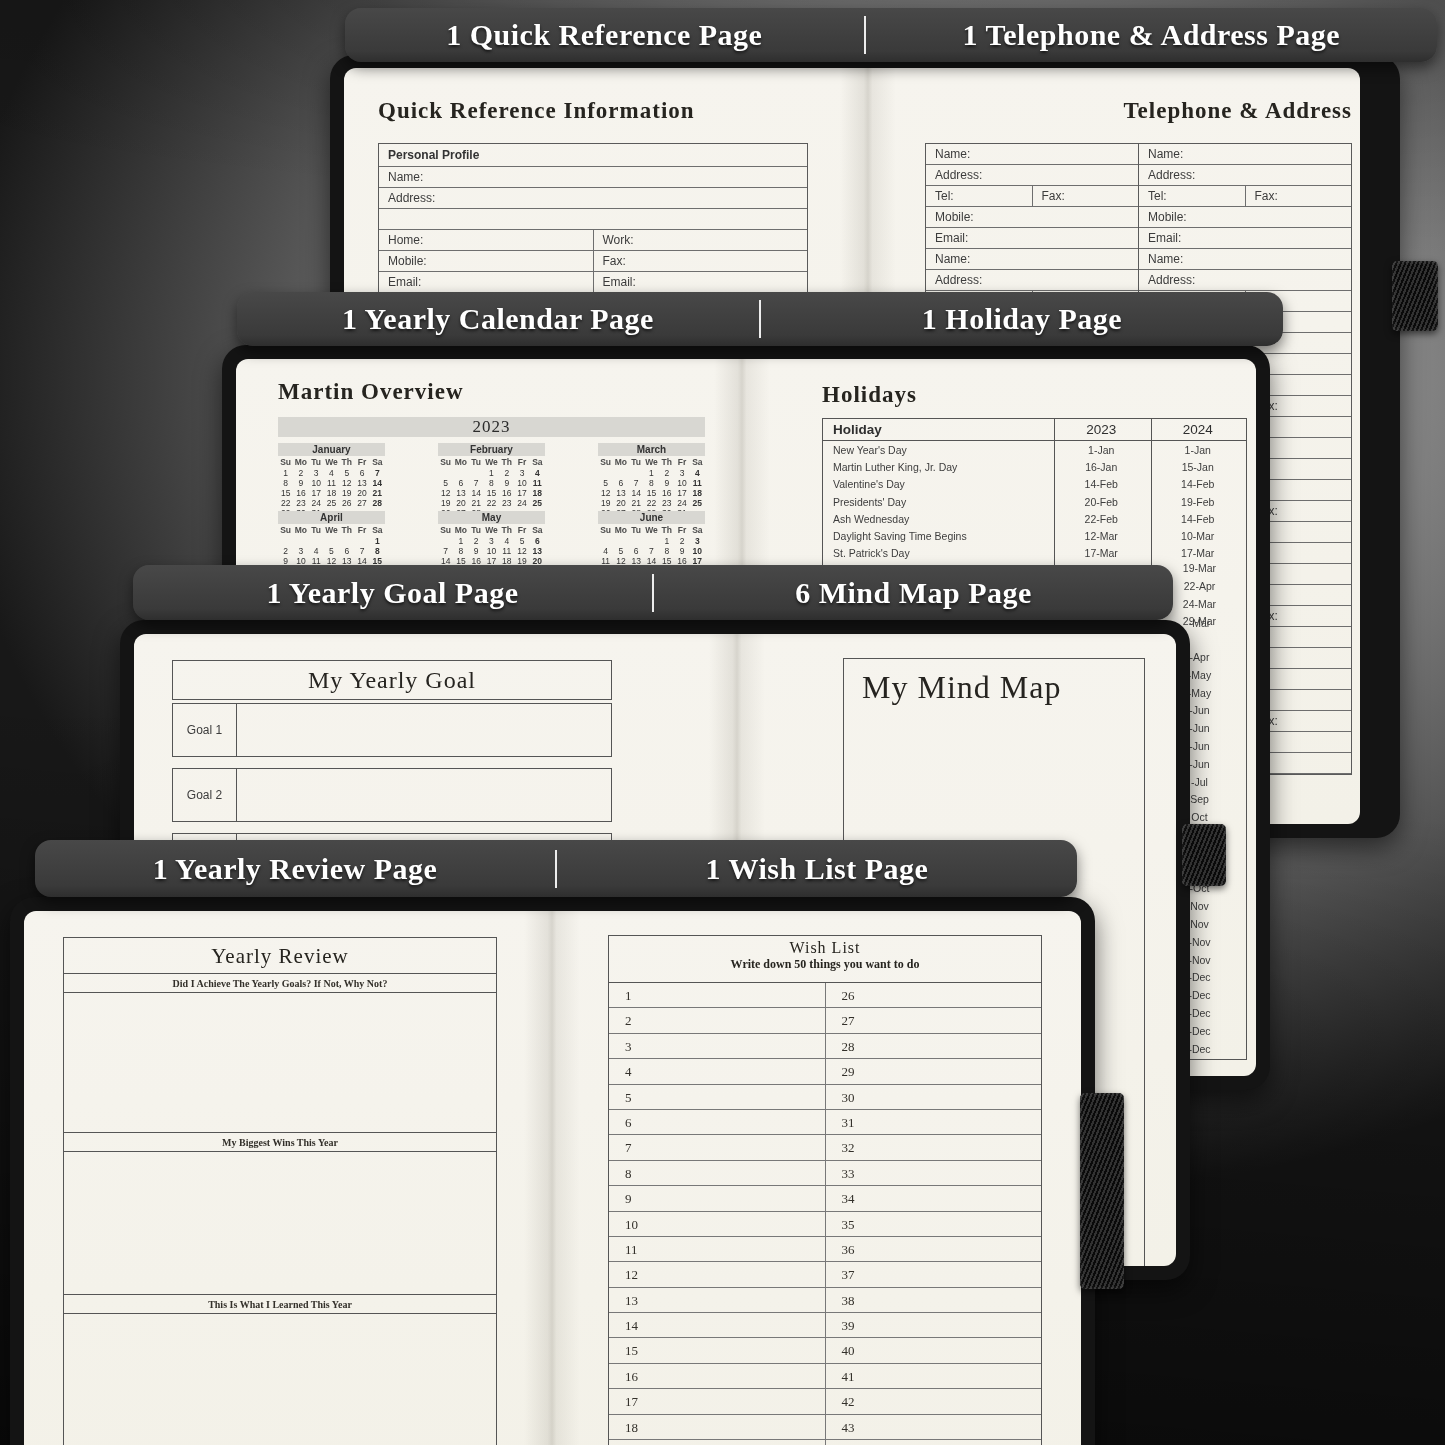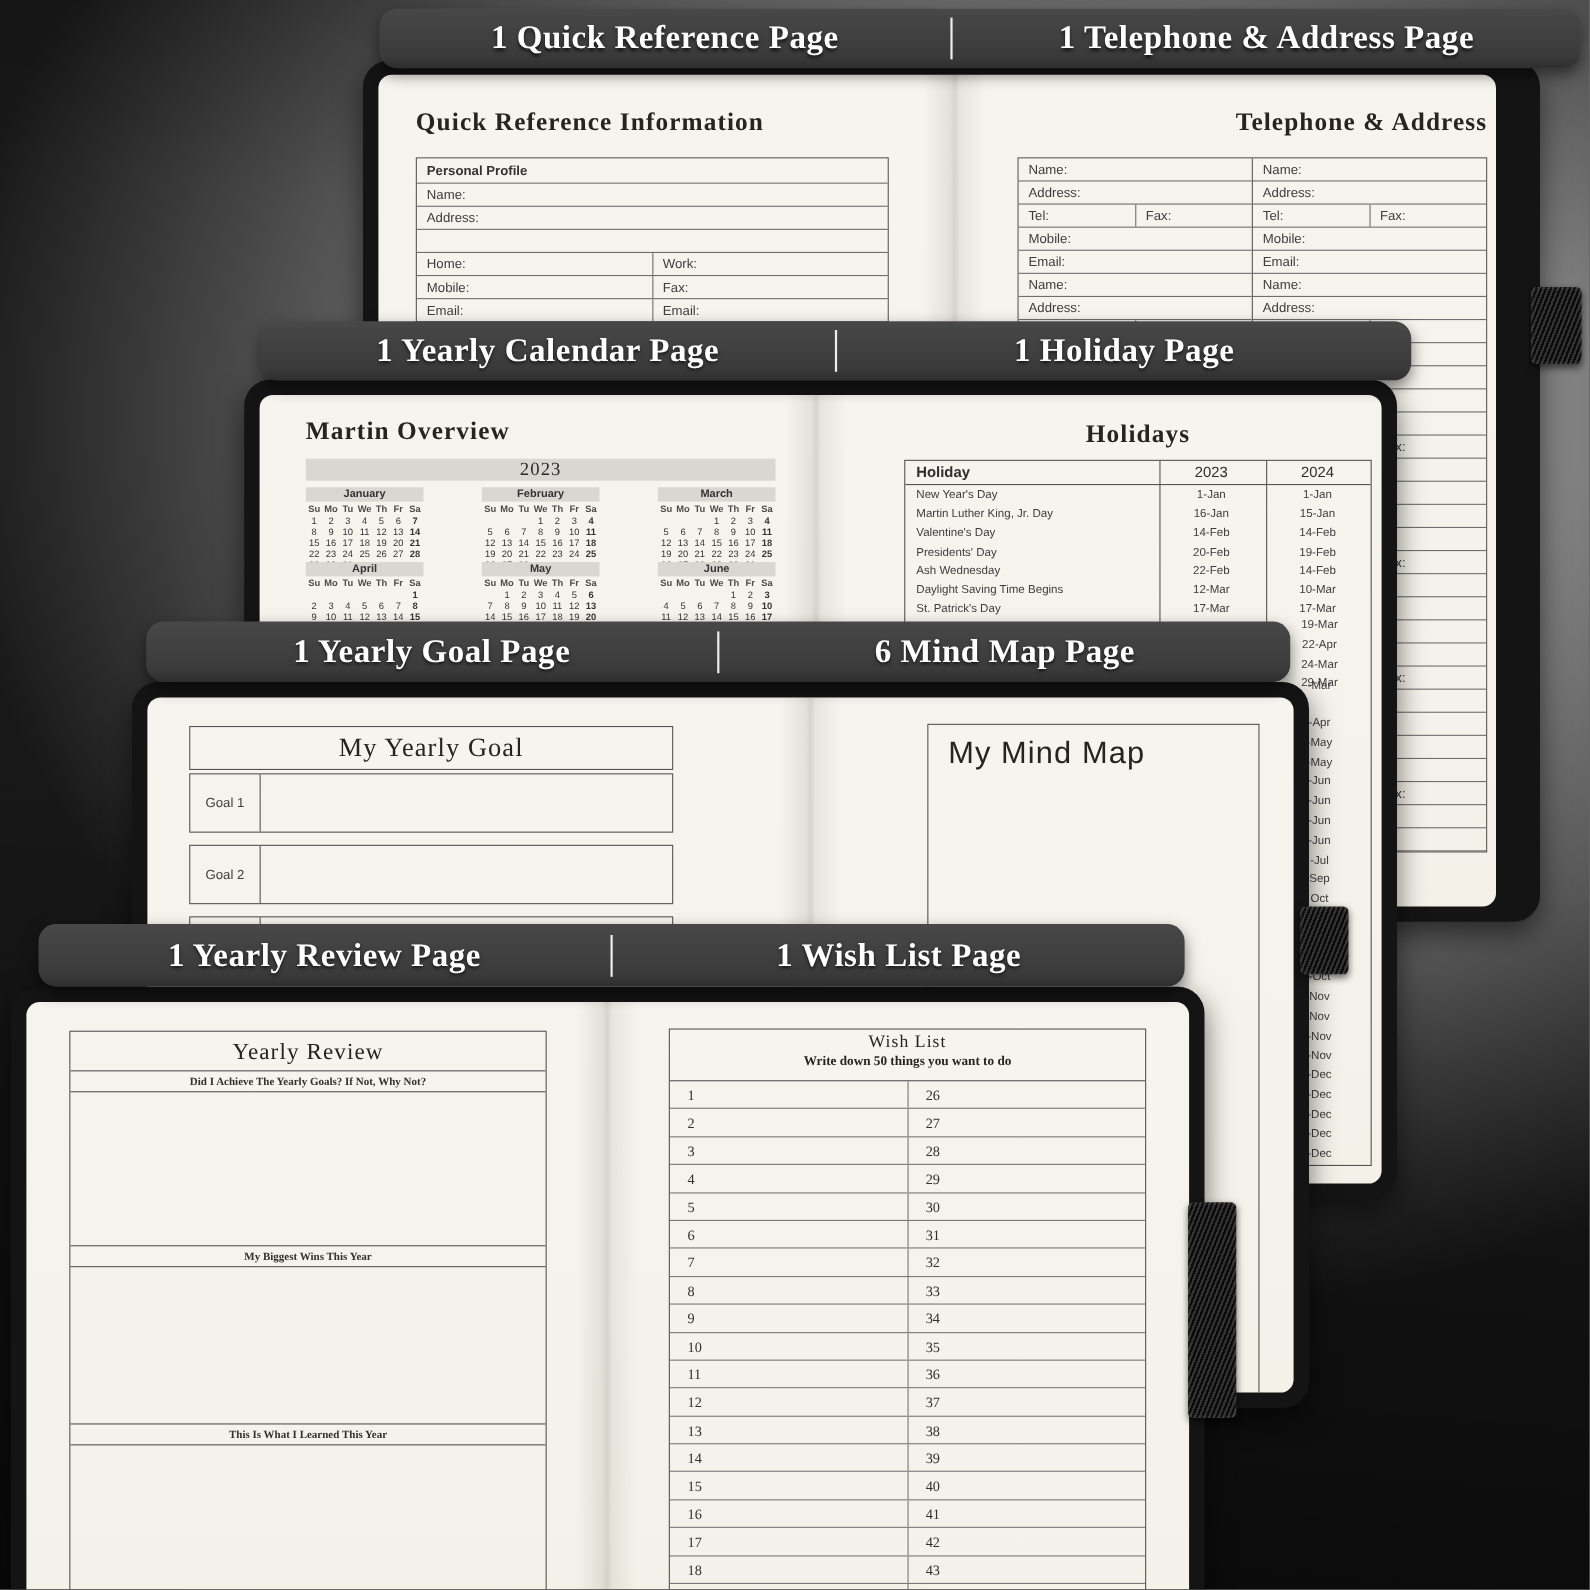--- a/index.html
+++ b/index.html
@@ -79,42 +79,42 @@
   #cal-row1{top:84px;} #cal-row2{top:152px;}
   .month{width:107px;}
   .m-head{height:13px;background:#d8d7d2;font-size:10px;font-weight:bold;color:#333;text-align:center;line-height:13px;}
   .m-days{display:flex;height:11px;margin-top:1px;}
   .m-week{display:flex;height:10px;}
   .dcell{flex:1;text-align:center;font-size:8.5px;line-height:10px;color:#333;}
   .m-days .dcell{font-weight:bold;color:#4c4c4c;line-height:11px;}
   .dcell.sat{font-weight:bold;}
 
   
-  .hol-title{left:586px;top:23px;width:425px;text-align:center;}
+  .hol-title{left:586px;top:23px;width:425px;text-align:left;}
   .hol-table{position:absolute;left:586px;top:59px;width:425px;height:642px;border:1px solid #555;}
   .hol-vline{position:absolute;top:0;bottom:0;width:1px;background:#555;}
   .hol-head{display:flex;height:22px;border-bottom:1px solid #555;align-items:center;}
   .hh-name{width:231px;padding-left:10px;font-weight:bold;font-size:13.5px;color:#2f2f2f;}
   .hh-year{width:97px;text-align:center;font-size:13.5px;color:#2f2f2f;}
   #hol-body{position:absolute;left:0;right:0;top:22px;}
   .hol-row{display:flex;height:17.3px;align-items:center;font-size:10.5px;color:#3d3d3d;}
   .h-name{width:231px;padding-left:10px;}
   .h-date{width:97px;text-align:center;}
   .hol-frag{position:absolute;left:328px;width:97px;text-align:center;font-size:10.5px;color:#3d3d3d;}
 
   
   .goal-box{position:absolute;left:38px;top:26px;width:440px;}
   .goal-title{height:40px;border:1px solid #555;display:flex;align-items:center;justify-content:center;
     font-family:"Liberation Serif",serif;font-size:24px;letter-spacing:1px;color:#262420;}
   .goal-row{height:54px;border:1px solid #555;display:flex;margin-top:11px;}
   .goal-row:first-child{margin-top:3px;}
   .goal-label{width:64px;border-right:1px solid #555;display:flex;align-items:center;justify-content:center;font-size:12px;color:#3c3c3c;}
   .goal-space{flex:1;}
   .mm-box{position:absolute;left:709px;top:24px;width:302px;height:612px;border:1px solid #555;}
-  .mm-title{margin:10px 0 1px 18px;font-family:Liberation Sans, sans-serif;font-size:28px;letter-spacing:1px;color:#262420;}
+  .mm-title{margin:10px 0 1px 18px;font-family:Liberation Serif, serif;font-size:32px;letter-spacing:1px;color:#262420;}
 
   
   .rv-box{position:absolute;left:39px;top:26px;width:434px;height:600px;border:1px solid #555;}
   .rv-title{height:36px;border-bottom:1px solid #555;text-align:center;
     font-family:"Liberation Serif",serif;font-size:21px;line-height:36px;letter-spacing:1px;color:#26241f;}
   .rv-head{height:19px;border-bottom:1px solid #555;text-align:center;
     font-family:"Liberation Serif",serif;font-weight:600;font-size:10px;line-height:19px;color:#33302a;}
   .rv-blank{border-bottom:1px solid #555;}
   .rv-blank0{height:140px;} .rv-blank1{height:143px;} .rv-blank2{height:230px;border-bottom:none;}
 

